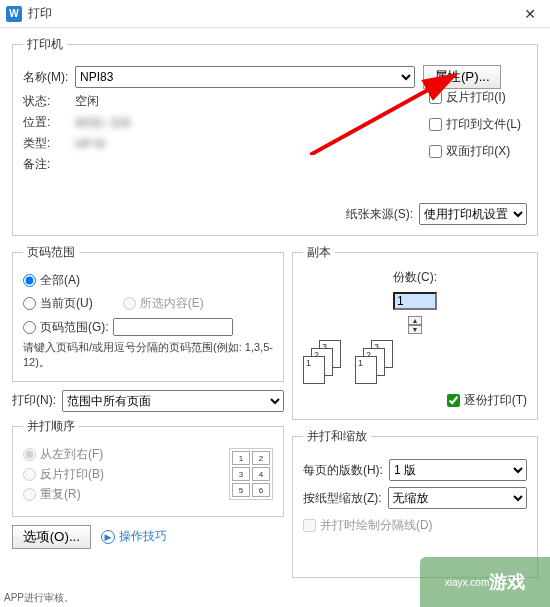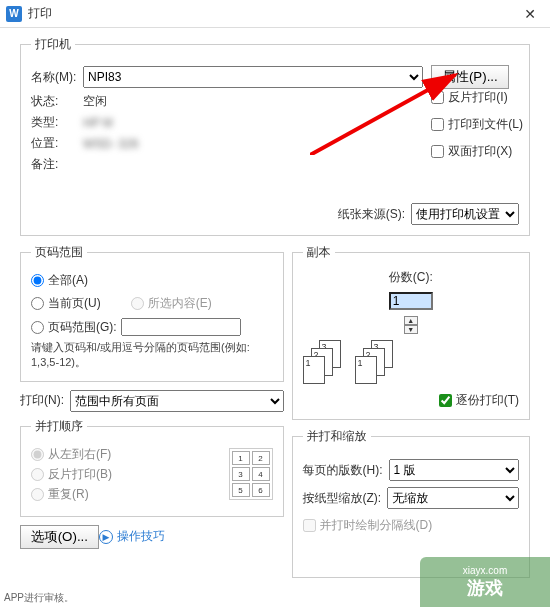--- a/index.html
+++ b/index.html
@@ -1,31 +1,31 @@
 <!DOCTYPE html>
 <html><head>
 <meta charset="utf-8">
 <style>
 * { box-sizing: border-box; margin: 0; padding: 0; }
 body { font-family: "Microsoft YaHei", "Segoe UI", sans-serif; font-size: 12px; color: #333; background: #fff; width: 550px; height: 607px; overflow: hidden; position: relative; }
 .titlebar { height: 28px; display: flex; align-items: center; padding: 0 6px; border-bottom: 1px solid #ddd; }
 .titlebar .app-icon { width: 16px; height: 16px; background: #2b7cd3; color: #fff; display: flex; align-items: center; justify-content: center; font-size: 10px; font-weight: bold; border-radius: 2px; }
 .titlebar .title { margin-left: 6px; flex: 1; }
 .titlebar .close { width: 28px; height: 28px; display: flex; align-items: center; justify-content: center; font-size: 14px; }
-.content { padding: 8px 20px; }
+.content { padding: 8px 12px; }
 fieldset { border: 1px solid #ccc; padding: 8px 10px 10px 10px; margin-bottom: 8px; position: relative; }
 legend { padding: 0 4px; font-size: 12px; }
 .row { display: flex; align-items: center; margin: 4px 0; }
 .lbl { width: 52px; }
 .value { flex: 1; }
 select, input[type=text], input[type=number] { font-size: 12px; }
 select { height: 22px; }
 .printer-name-select { width: 340px; }
 .prop-btn { width: 78px; height: 24px; margin-left: 8px; border: 1px solid #999; background: linear-gradient(#fff,#e8e8e8); }
-.rcol { position: absolute; right: 6px; top: 36px; display: flex; flex-direction: column; gap: 10px; }
+.rcol { position: absolute; right: 16px; top: 36px; display: flex; flex-direction: column; gap: 10px; }
 .chk { display: flex; align-items: center; gap: 4px; }
 .paper-source-row { display: flex; justify-content: flex-end; align-items: center; margin-top: 30px; gap: 6px; }
 .paper-source-row select { width: 108px; }
 .twocol { display: flex; gap: 8px; }
 .left-col { flex: 1.05; }
 .right-col { flex: 0.95; }
 .radio { display: flex; align-items: center; gap: 4px; margin: 3px 0; }
 .range-input { width: 120px; height: 18px; }
 .small-note { font-size: 11px; color: #444; margin-top: 4px; line-height: 1.4; }
 .copies-row { display: flex; align-items: center; justify-content: flex-end; gap: 6px; flex-direction: column; }
@@ -39,25 +39,25 @@
 .print-range-row { display: flex; align-items: center; gap: 6px; margin: 6px 0; }
 .print-range-row select { flex: 1; }
 .order-row { display: flex; align-items: center; justify-content: space-between; }
 .order-radios { color: #888; }
 .order-radios .radio input { accent-color: #888; }
 .mini-grid { display: grid; grid-template-columns: repeat(2, 18px); grid-template-rows: repeat(3, 14px); gap: 2px; border: 1px solid #ccc; padding: 2px; }
 .mini-grid div { border: 1px solid #aaa; display: flex; align-items: center; justify-content: center; font-size: 8px; }
 .scale-row { display: flex; align-items: center; gap: 6px; margin: 6px 0; }
 .scale-row select { flex: 1; }
 .disabled { color: #999; }
-.bottom-row { display: flex; align-items: center; margin-top: 8px; }
+.bottom-row { display: flex; align-items: center; gap: 10px; margin-top: 8px; }
 .opt-btn { height: 24px; padding: 0 10px; border: 1px solid #999; background: linear-gradient(#fff,#e8e8e8); }
 .tips { color: #2b7cd3; display: flex; align-items: center; gap: 4px; }
 .tips .ticon { width: 14px; height: 14px; border: 1px solid #2b7cd3; border-radius: 50%; display: flex; align-items: center; justify-content: center; font-size: 9px; }
-.watermark { position: absolute; right: 0; bottom: 0; width: 130px; height: 50px; background: rgba(80,150,80,0.6); color: #fff; display: flex; flex-direction: column; align-items: center; justify-content: center; font-size: 10px; border-top-left-radius: 6px; }
+.watermark { position: absolute; right: 0; bottom: 0; width: 130px; height: 50px; background: rgba(80,150,80,0.6); color: #fff; display: flex; flex-direction: row; align-items: center; justify-content: center; font-size: 10px; border-top-left-radius: 6px; }
 .watermark .big { font-size: 18px; font-weight: bold; }
 .arrow { position: absolute; top: 65px; left: 310px; width: 170px; height: 90px; pointer-events: none; }
 .bottom-note { position: absolute; bottom: 2px; left: 4px; font-size: 10px; color: #666; }
 .blur { filter: blur(3px); color: #666; }
 input[type=checkbox].checked-green { accent-color: #1a8f1a; }
 </style>
 </head>
 <body>
 
 <div class="titlebar">
@@ -74,26 +74,26 @@
       <select class="printer-name-select">
         <option>NPI83</option>
       </select>
       <button class="prop-btn">属性(P)...</button>
     </div>
     <div class="row">
         <span class="lbl">状态:</span>
         <span class="value">空闲</span>
       </div>
     <div class="row">
+        <span class="lbl">位置:</span>
+        <span class="value blur">WSD-                                   326</span>
+      </div>
+    <div class="row">
         <span class="lbl">类型:</span>
         <span class="value blur">HP M</span>
-      </div>
-    <div class="row">
-        <span class="lbl">位置:</span>
-        <span class="value blur">WSD-                                   326</span>
       </div>
     <div class="row">
         <span class="lbl">备注:</span>
       </div>
     <div class="rcol">
       <label class="chk">
           <input type="checkbox" style="">
           <span>反片打印(I)</span>
         </label>
       <label class="chk">

